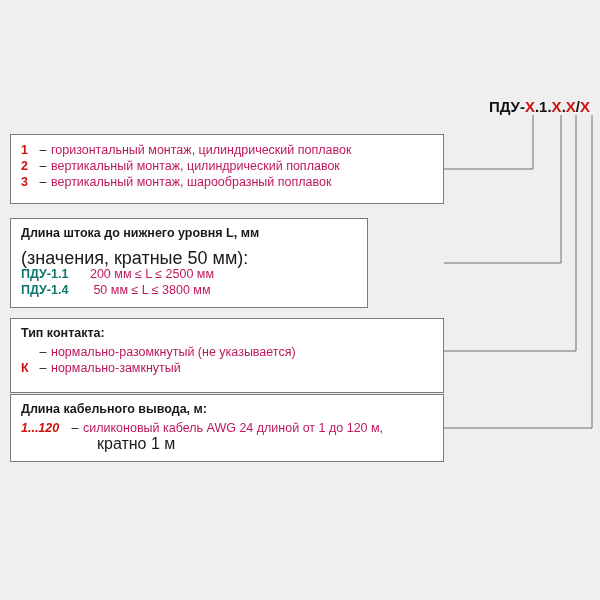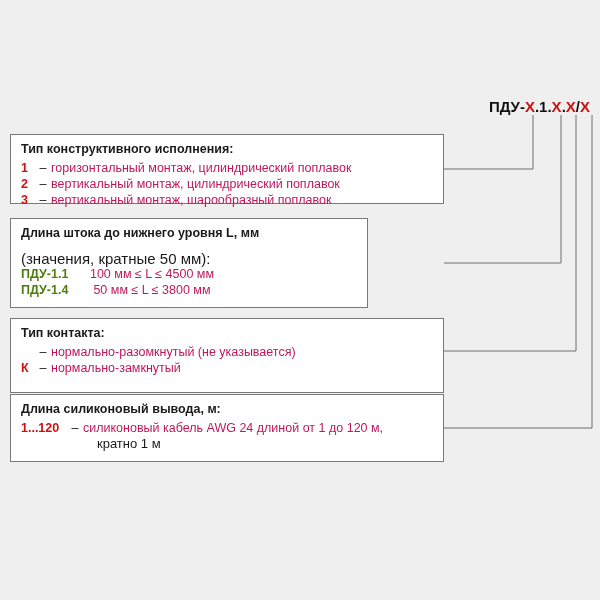--- a/index.html
+++ b/index.html
@@ -51,64 +51,65 @@
     box-sizing: border-box;
     padding: 7px 10px 8px 10px;
   }
   .box-title {
     font-size: 12.5px;
     font-weight: bold;
     margin-bottom: 3px;
     line-height: 15px;
   }
   .box-sub {
-    font-size: 15px;
+    font-size: 18px;
     line-height: 15px;
     margin-top: 10px;
   }
   .row {
     display: flex;
     align-items: baseline;
     line-height: 16px;
     font-size: 12.5px;
   }
   .key {
     flex: 0 0 auto;
     font-weight: bold;
     color: #cc1111;
     width: 14px;
     text-align: left;
   }
   .key.wide {
     width: 56px;
-    color: #4d7c0f;
+    color: #0f766e;
   }
   .key.num {
     width: 46px;
     color: #cc1111;
+    font-style: italic;
   }
   .dash {
     flex: 0 0 auto;
     width: 16px;
     text-align: center;
     color: #111111;
   }
   .val {
     flex: 1 1 auto;
     color: #be185d;
     white-space: nowrap;
   }
   .len-val {
     display: inline-block;
     width: 150px;
     text-align: center;
   }
   .indent-cont {
     padding-left: 76px;
-    font-size: 13px;
+    font-size: 16px;
     line-height: 16px;
   }
 
   
   #box1 { left: 10px; top: 134px; width: 434px; height: 70px; }
   #box2 { left: 10px; top: 218px; width: 358px; height: 90px; }
   #box3 { left: 10px; top: 318px; width: 434px; height: 75px; }
   #box4 { left: 10px; top: 394px; width: 434px; height: 68px; }
 </style>
 </head>
@@ -126,21 +127,20 @@
     <polyline points="533,134 533,169 444,169" fill="none" stroke="#6e6e6e" stroke-width="1"></polyline>
 
     <polyline points="561,115 561,263 444,263" fill="none" stroke="#6e6e6e" stroke-width="1"></polyline>
 
     <polyline points="576,115 576,351 444,351" fill="none" stroke="#6e6e6e" stroke-width="1"></polyline>
 
     <polyline points="592,115 592,428 444,428" fill="none" stroke="#6e6e6e" stroke-width="1"></polyline>
   </svg>
 
   <div class="box" id="box1">
-    <div class="box-title">Тип конструктивного исполнения:</div>
     <div class="row">
       <span class="key">1</span>
       <span class="dash">–</span>
       <span class="val">горизонтальный монтаж, цилиндрический поплавок</span>
     </div>
     <div class="row">
       <span class="key">2</span>
       <span class="dash">–</span>
       <span class="val">вертикальный монтаж, цилиндрический поплавок</span>
     </div>
@@ -149,21 +149,21 @@
       <span class="dash">–</span>
       <span class="val">вертикальный монтаж, шарообразный поплавок</span>
     </div>
   </div>
 
   <div class="box" id="box2">
     <div class="box-title">Длина штока до нижнего уровня L, мм</div>
     <div class="box-sub">(значения, кратные 50 мм):</div>
     <div class="row">
       <span class="key wide">ПДУ-1.1</span>
-      <span class="val"><span class="len-val">100 мм ≤ L ≤ 4500 мм</span></span>
+      <span class="val"><span class="len-val">200 мм ≤ L ≤ 2500 мм</span></span>
     </div>
     <div class="row">
       <span class="key wide">ПДУ-1.4</span>
       <span class="val"><span class="len-val">50 мм ≤ L ≤ 3800 мм</span></span>
     </div>
   </div>
 
   <div class="box" id="box3">
     <div class="box-title">Тип контакта:</div>
     <div class="row">
@@ -172,21 +172,21 @@
       <span class="val">нормально-разомкнутый (не указывается)</span>
     </div>
     <div class="row">
       <span class="key">К</span>
       <span class="dash">–</span>
       <span class="val">нормально-замкнутый</span>
     </div>
   </div>
 
   <div class="box" id="box4">
-    <div class="box-title">Длина силиконовый вывода, м:</div>
+    <div class="box-title">Длина кабельного вывода, м:</div>
     <div class="row">
       <span class="key num">1...120</span>
       <span class="dash">–</span>
       <span class="val">силиконовый кабель AWG 24 длиной от 1 до 120 м,</span>
     </div>
     <div class="indent-cont">кратно 1 м</div>
   </div>
 
 </div>
 

